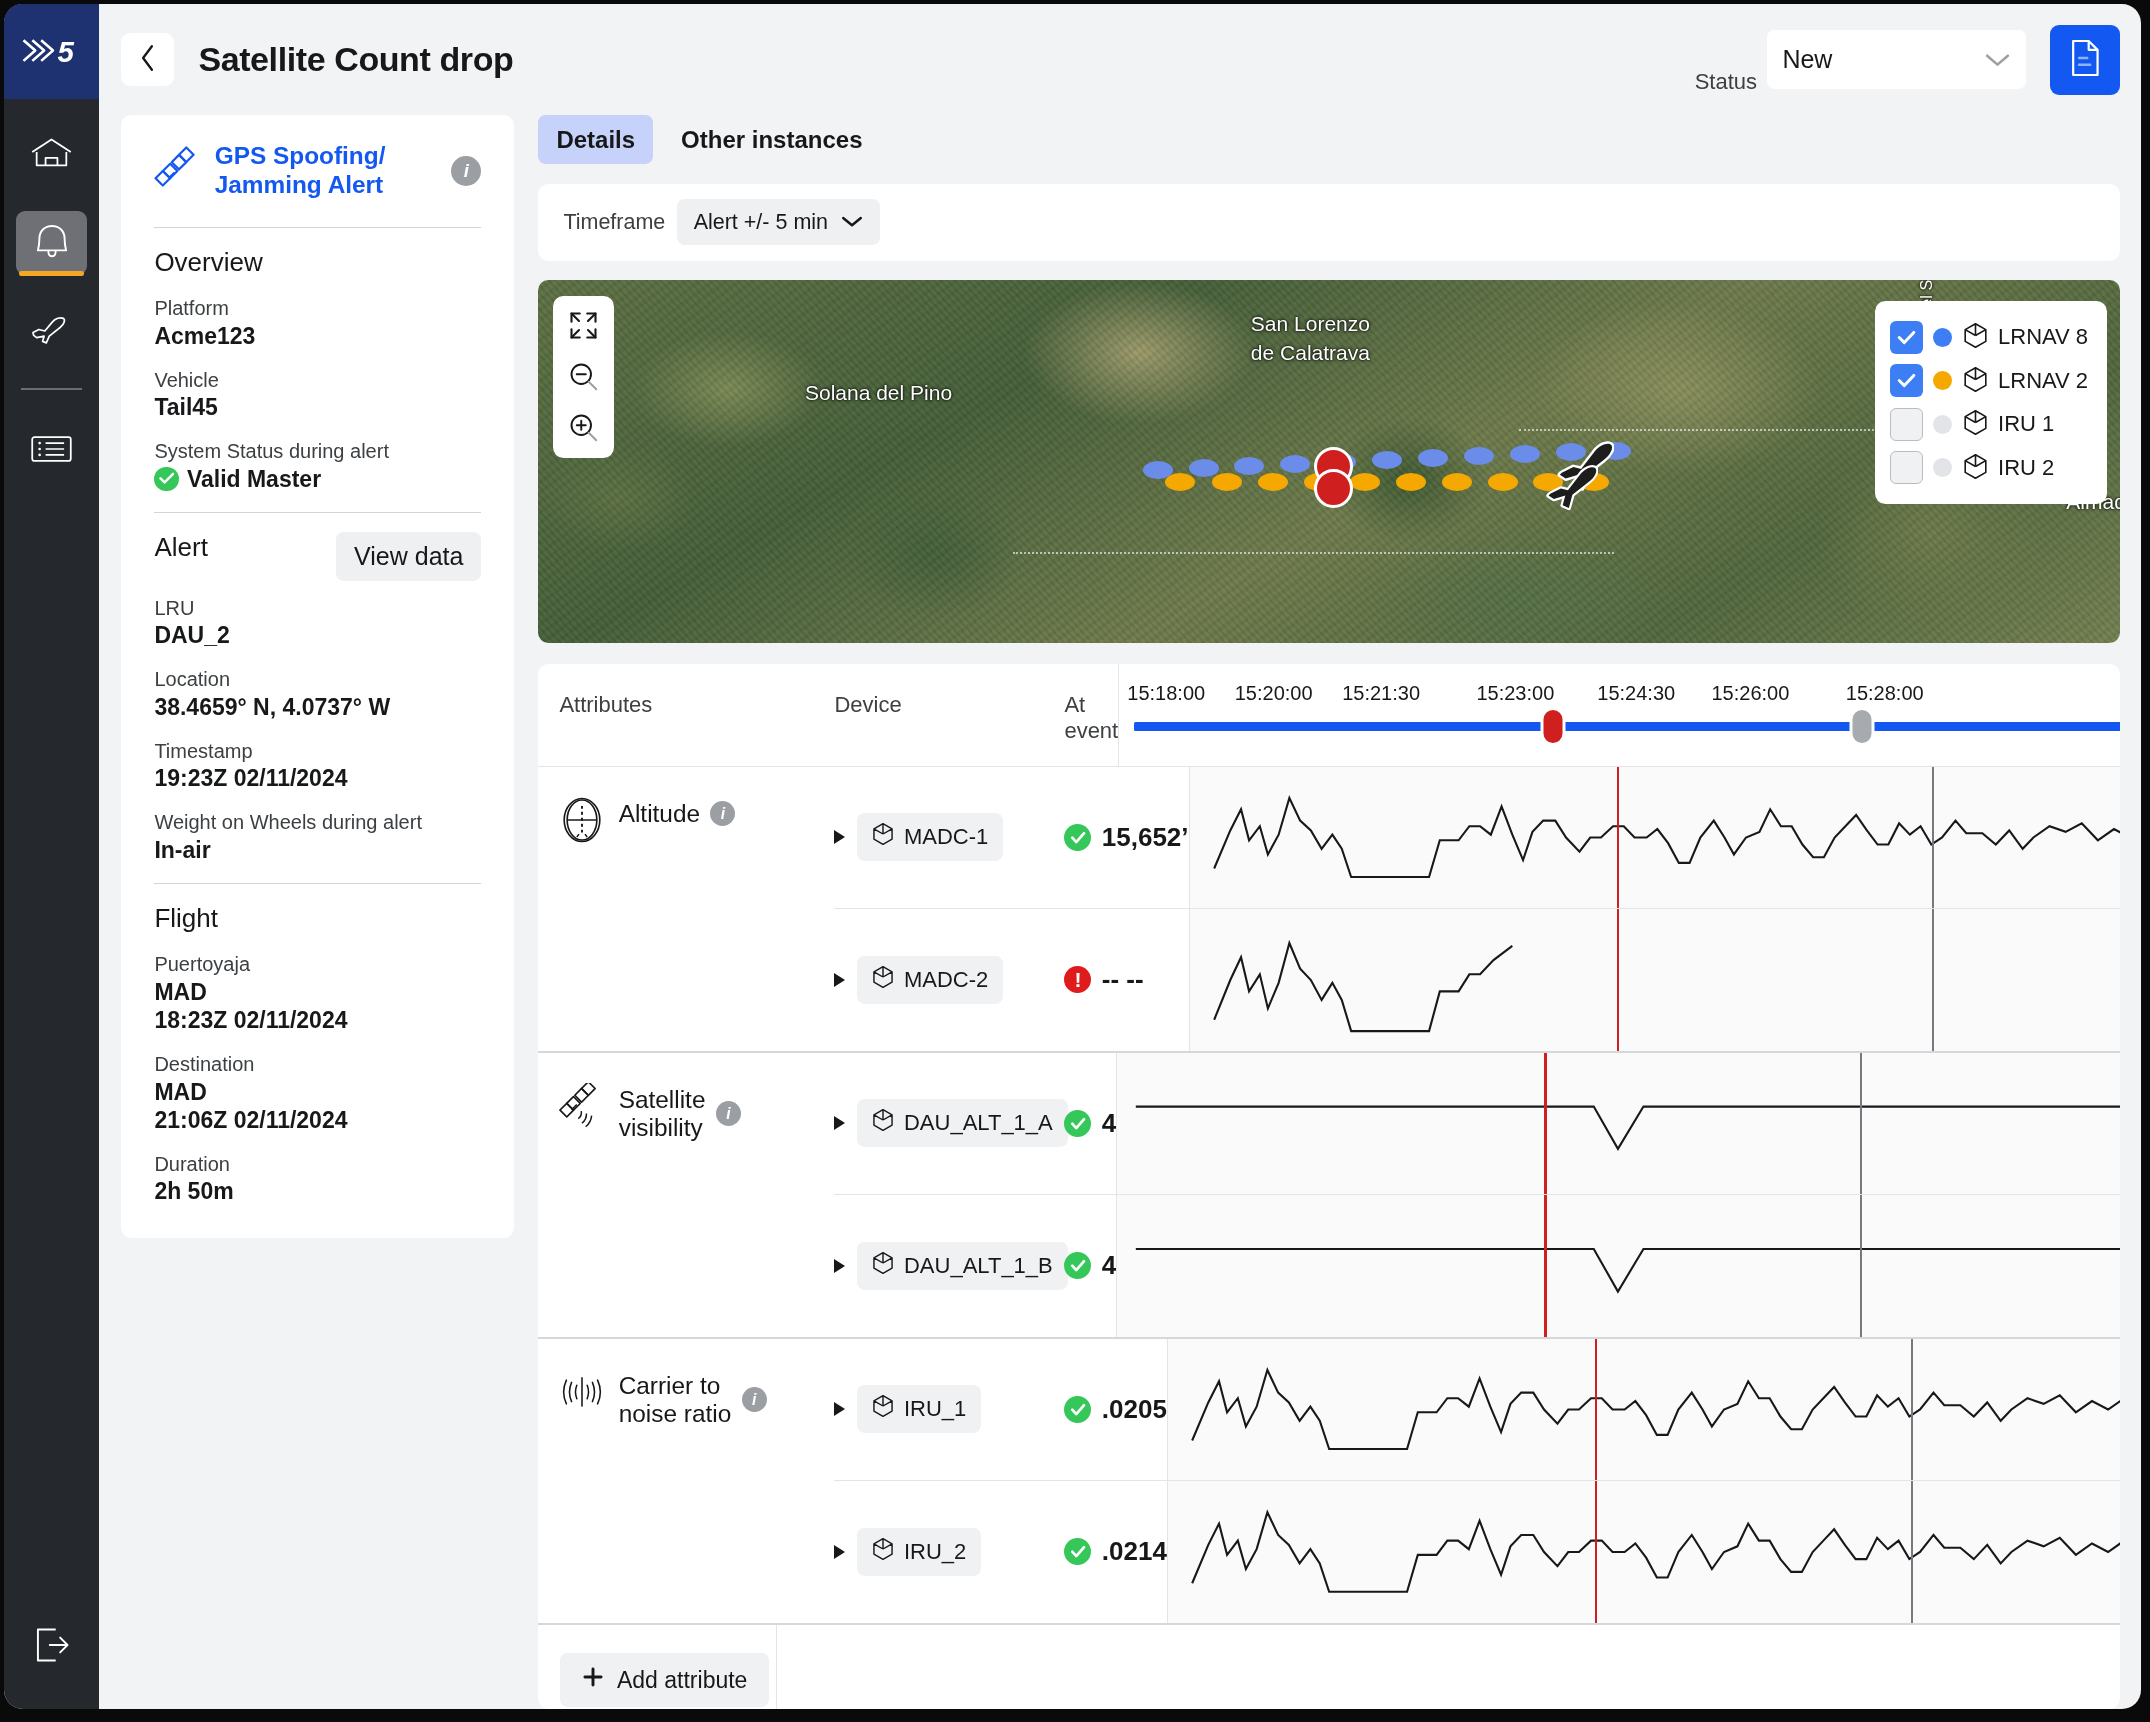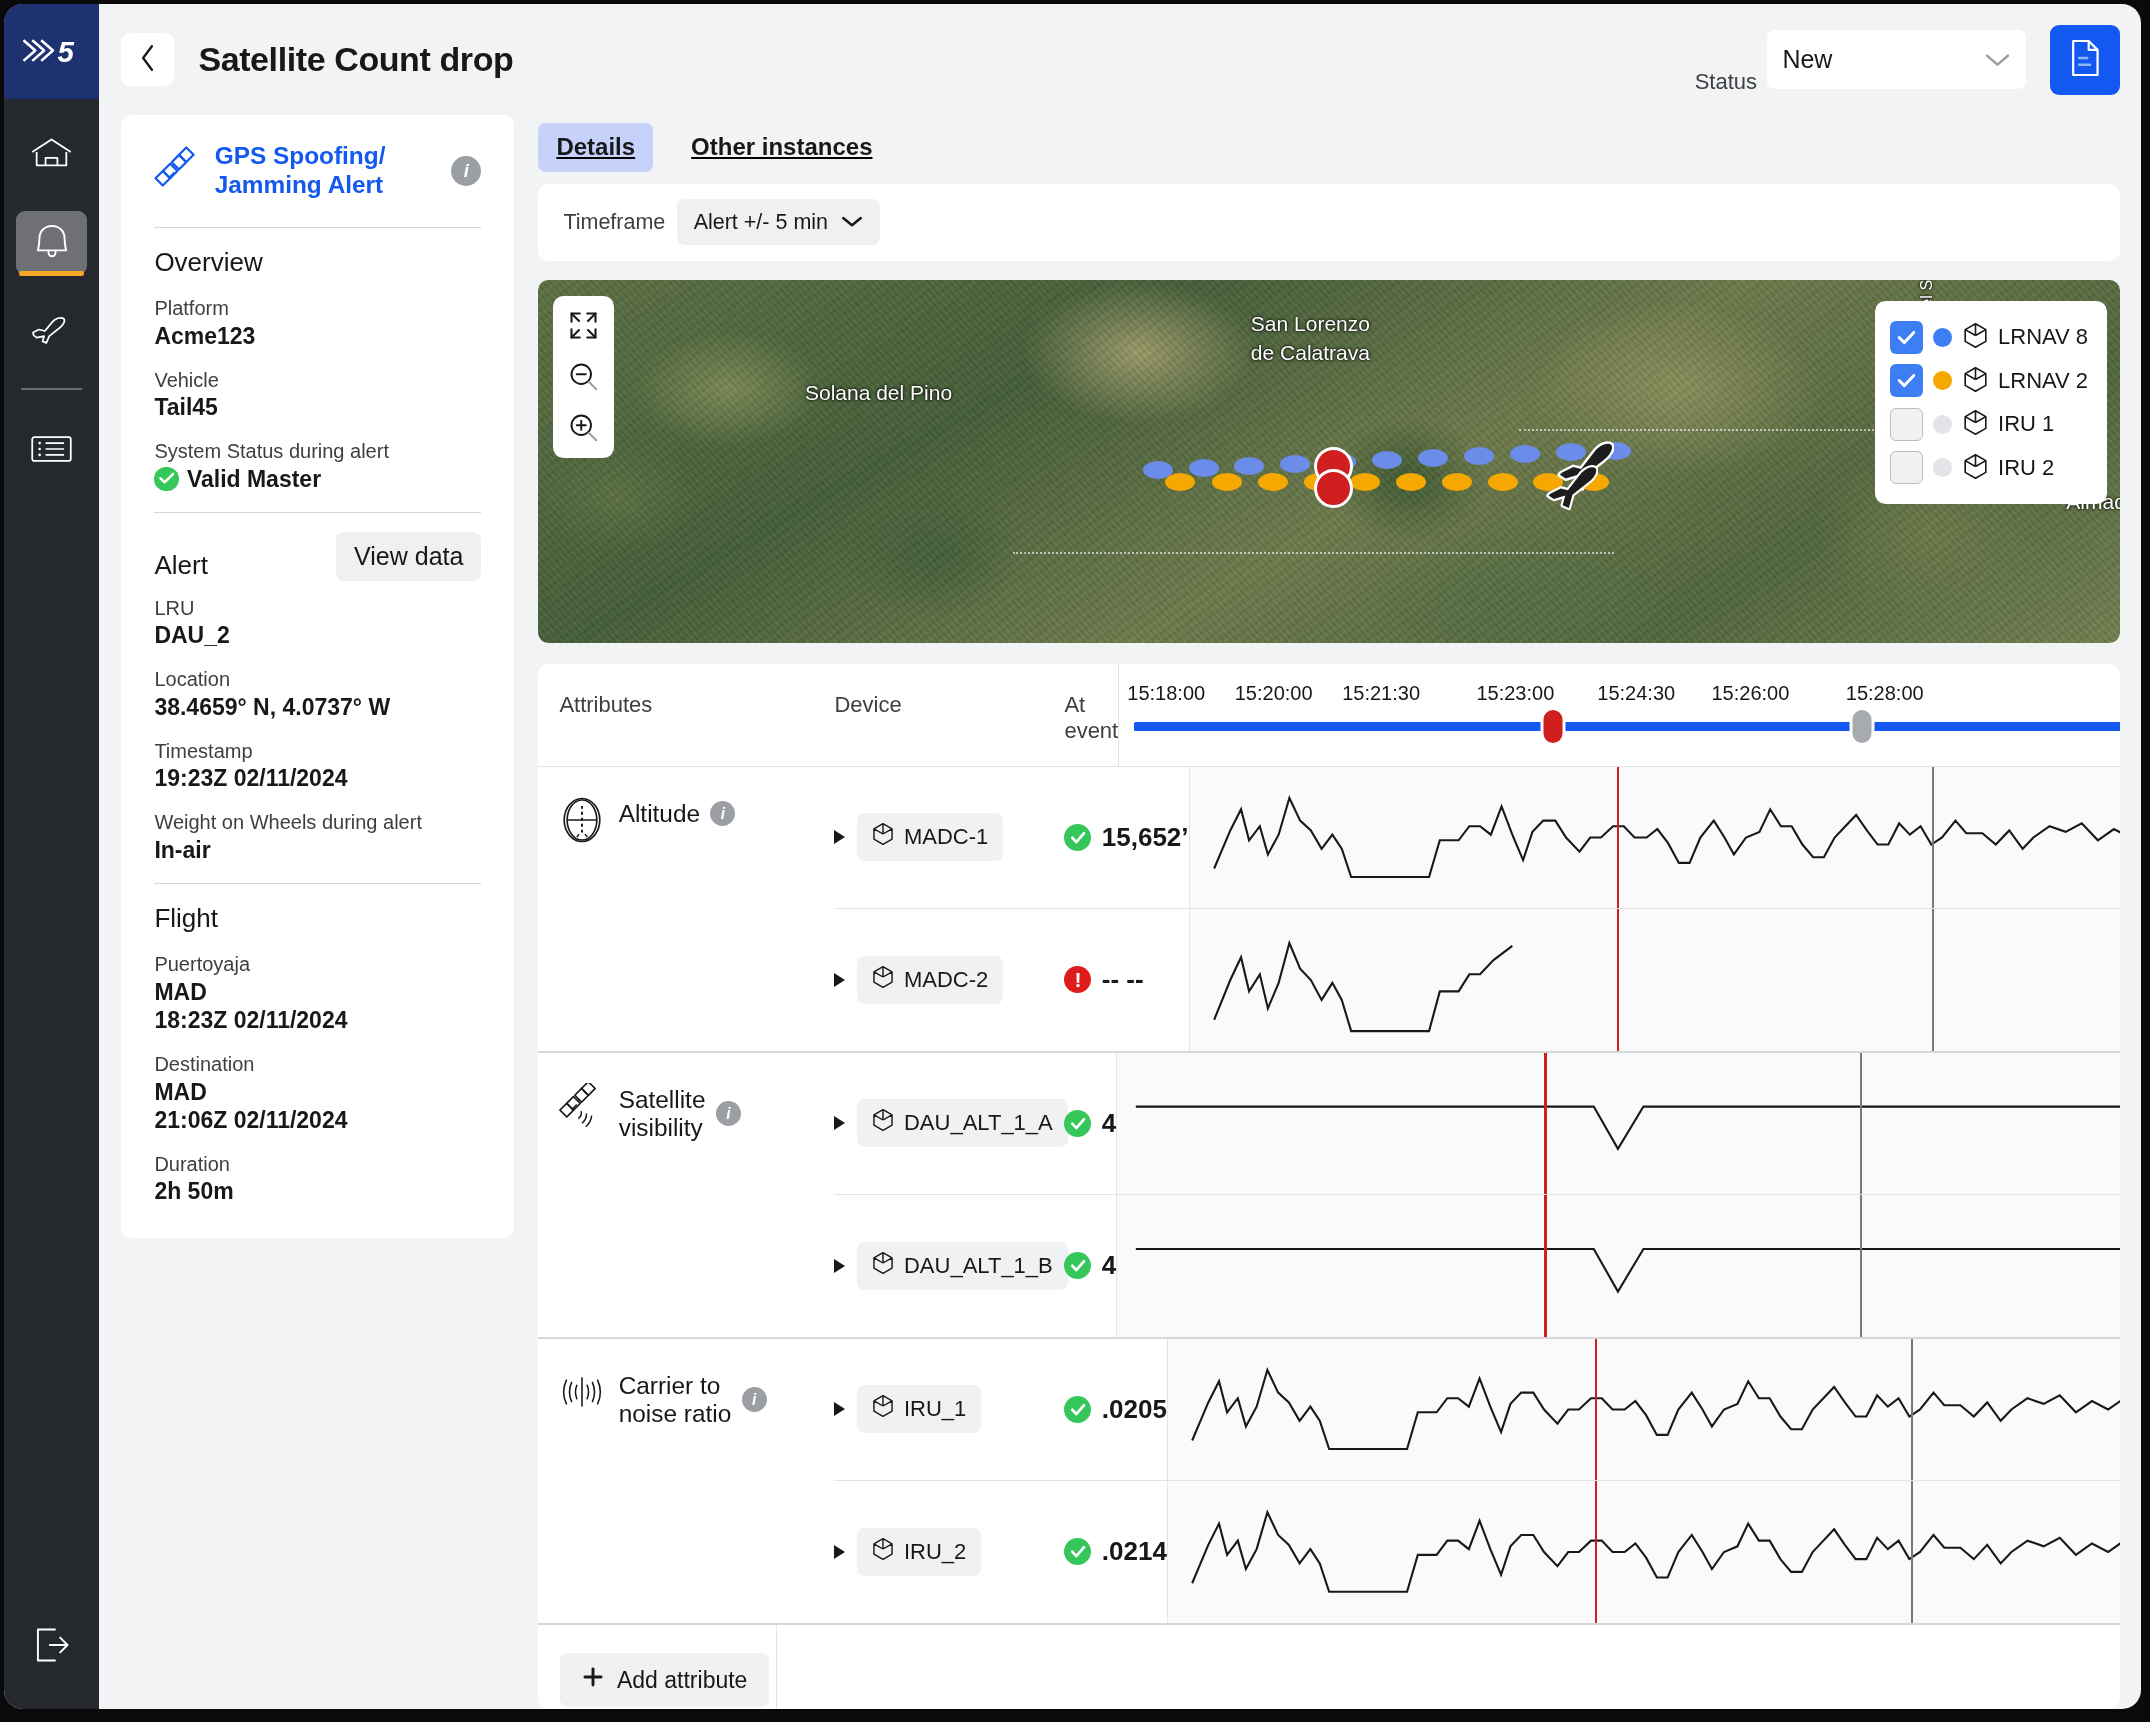--- a/index.html
+++ b/index.html
@@ -96,40 +96,40 @@
     font-size: 24.4px; font-weight: bold; color: #1358f0; line-height: 1.18;
     flex: 1;
   }
   .info-dot {
     width: 30px; height: 30px; border-radius: 50%; background: #9b9ea3;
     color: #fff; font-size: 18.5px; font-style: italic; font-weight: bold;
     display: flex; align-items: center; justify-content: center; flex: 0 0 30px;
   }
   .hr { height: 1.5px; background: #d3d5d8; margin: 16.3px 0 19px 0; }
   .sec-title { font-size: 26px; color: #17181a; margin-bottom: 19px; }
-  .sec-title-row { display: flex; align-items: flex-end; margin-bottom: 16.3px; }
+  .sec-title-row { display: flex; align-items: flex-start; margin-bottom: 16.3px; }
   .sec-title-row .sec-title { margin: 0; flex: 1; }
   .pill-btn {
     background: #eff0f2; border-radius: 7.4px; padding: 9.6px 18px;
     font-size: 25px; color: #17181a; cursor: pointer; border: none;
     font-family: inherit;
   }
   .fld { margin-bottom: 19px; }
   .fld:last-child { margin-bottom: 0; }
   .fld-label { font-size: 20px; color: #3d4043; margin-bottom: 1.5px; }
   .fld-value { font-size: 23px; font-weight: bold; color: #17181a; line-height: 1.22; }
   .fld-value.with-icon { display: flex; align-items: center; gap: 8.1px; }
   .ok-check {
     width: 24.4px; height: 24.4px; border-radius: 50%; background: #35c759;
     display: flex; align-items: center; justify-content: center; flex: 0 0 24.4px;
   }
 
   
   .rightcol { flex: 1; margin-left: 24px; display: flex; flex-direction: column; min-width: 0; }
-  .tabs { display: flex; align-items: center; gap: 20px; height: 64px; text-decoration: underline; }
+  .tabs { display: flex; align-items: flex-start; gap: 10px; height: 64px; }
   .tab {
     font-size: 24px; font-weight: bold; color: #17181a;
     padding: 10.4px 18px; border-radius: 7.4px; cursor: pointer;
     background: transparent; border: none; font-family: inherit;
   }
   .tab.active { background: #c7d2fb; }
 
   .panel-tf {
     background: #fff; border-radius: 10.4px; height: 77px;
     display: flex; align-items: center; padding: 0 25px; margin-top: 4.4px;

